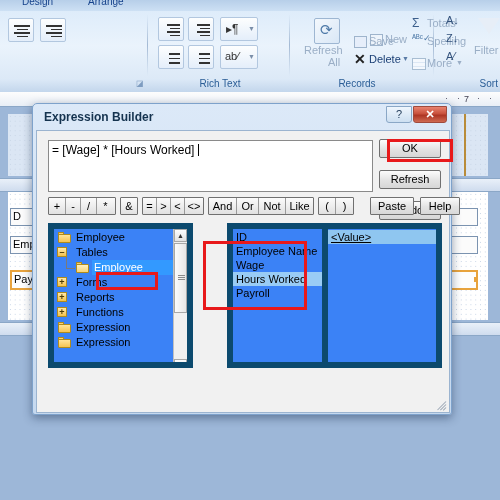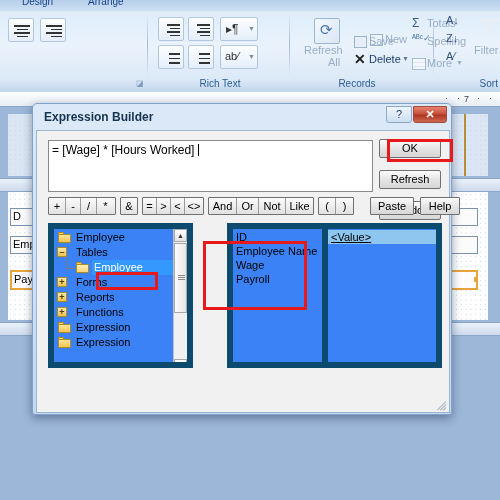--- a/index.html
+++ b/index.html
@@ -540,20 +540,21 @@
             </div>
             <div class="arr dn">▼</div>
           </div>
         </div>
 
         <div class="pane p2">
           <div style="position:absolute;left:0;top:1px;width:116px;">
             <div class="litem">ID</div>
             <div class="litem">Employee Name</div>
             <div class="litem">Wage</div>
+            <div class="litem sel">Hours Worked</div>
             <div class="litem">Payroll</div>
           </div>
         </div>
 
         <div class="pane p3">
           <div style="position:absolute;left:0;top:1px;width:118px;">
             <div class="litem sel3">&lt;Value&gt;</div>
           </div>
         </div>
       </div>

